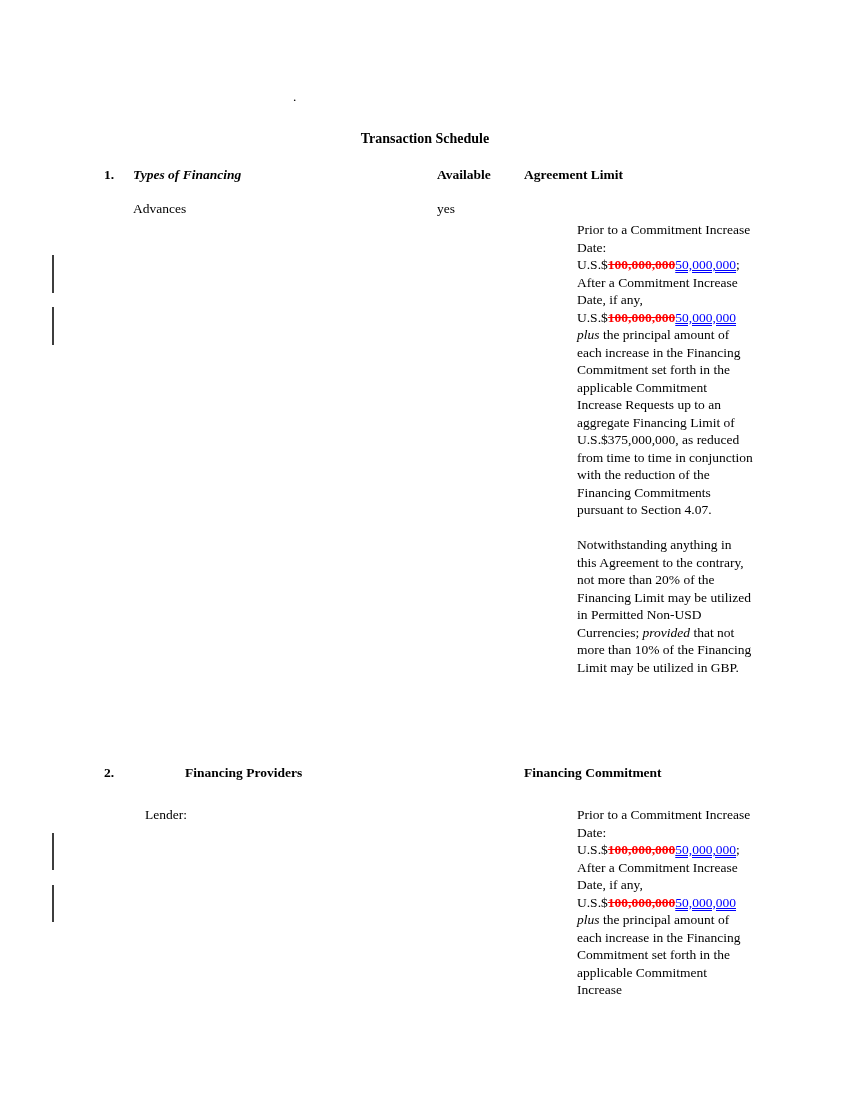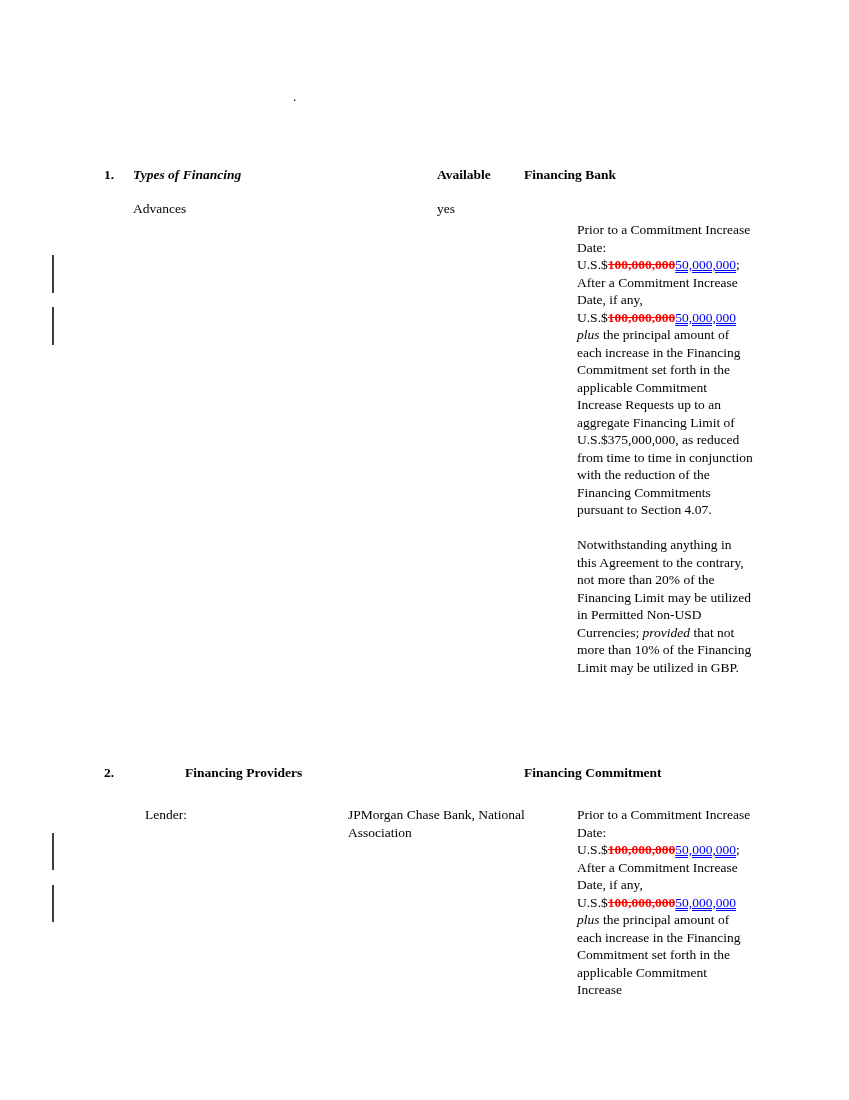--- a/index.html
+++ b/index.html
@@ -71,43 +71,43 @@
   .bar4{top:885px;height:37px;}
 </style>
 </head>
 <body>
 
 <div class="page">
 
   <span class="abs stray-dot">.</span>
 
 
+  <div class="abs doc-title b">Transaction Schedule</div>
 
   <span class="abs s1-num b">1.</span>
   <span class="abs s1-head b">Types of Financing</span>
   <span class="abs s1-col-avail b">Available</span>
-  <span class="abs s1-col-limit b">Financing Bank</span>
+  <span class="abs s1-col-limit b">Agreement Limit</span>
 
   <span class="abs s1-row-label">Advances</span>
   <span class="abs s1-row-avail">yes</span>
 
   <div class="abs limit-col rich">
       <p><span>Prior to a Commitment Increase Date: U.S.$</span><span class="seg-del">100,000,000</span><span class="seg-ins">50,000,000</span><span>; After a Commitment Increase Date, if any, U.S.$</span><span class="seg-del">100,000,000</span><span class="seg-ins">50,000,000</span><span> </span><span class="seg-i">plus</span><span> the principal amount of each increase in the Financing Commitment set forth in the applicable Commitment Increase Requests up to an aggregate Financing Limit of U.S.$375,000,000, as reduced from time to time in conjunction with the reduction of the Financing Commitments pursuant to Section 4.07.</span></p>
       <p><span>Notwithstanding anything in this Agreement to the contrary, not more than 20% of the Financing Limit may be utilized in Permitted Non-USD Currencies; </span><span class="seg-i">provided</span><span> that not more than 10% of the Financing Limit may be utilized in GBP.</span></p>
     </div>
 
   <div class="change-bar bar1"></div>
   <div class="change-bar bar2"></div>
   <div class="change-bar bar3"></div>
   <div class="change-bar bar4"></div>
 
   <span class="abs s2-num b">2.</span>
   <span class="abs s2-head b">Financing Providers</span>
   <span class="abs s2-col-commit b">Financing Commitment</span>
 
   <span class="abs s2-row-label">Lender:</span>
-  <div class="abs provider-col">JPMorgan Chase Bank, National Association</div>
 
   <div class="abs commit-col rich">
       <p><span>Prior to a Commitment Increase Date: U.S.$</span><span class="seg-del">100,000,000</span><span class="seg-ins">50,000,000</span><span>; After a Commitment Increase Date, if any, U.S.$</span><span class="seg-del">100,000,000</span><span class="seg-ins">50,000,000</span><span> </span><span class="seg-i">plus</span><span> the principal amount of each increase in the Financing Commitment set forth in the applicable Commitment Increase</span></p>
     </div>
 
 </div>
 
 </body></html>

